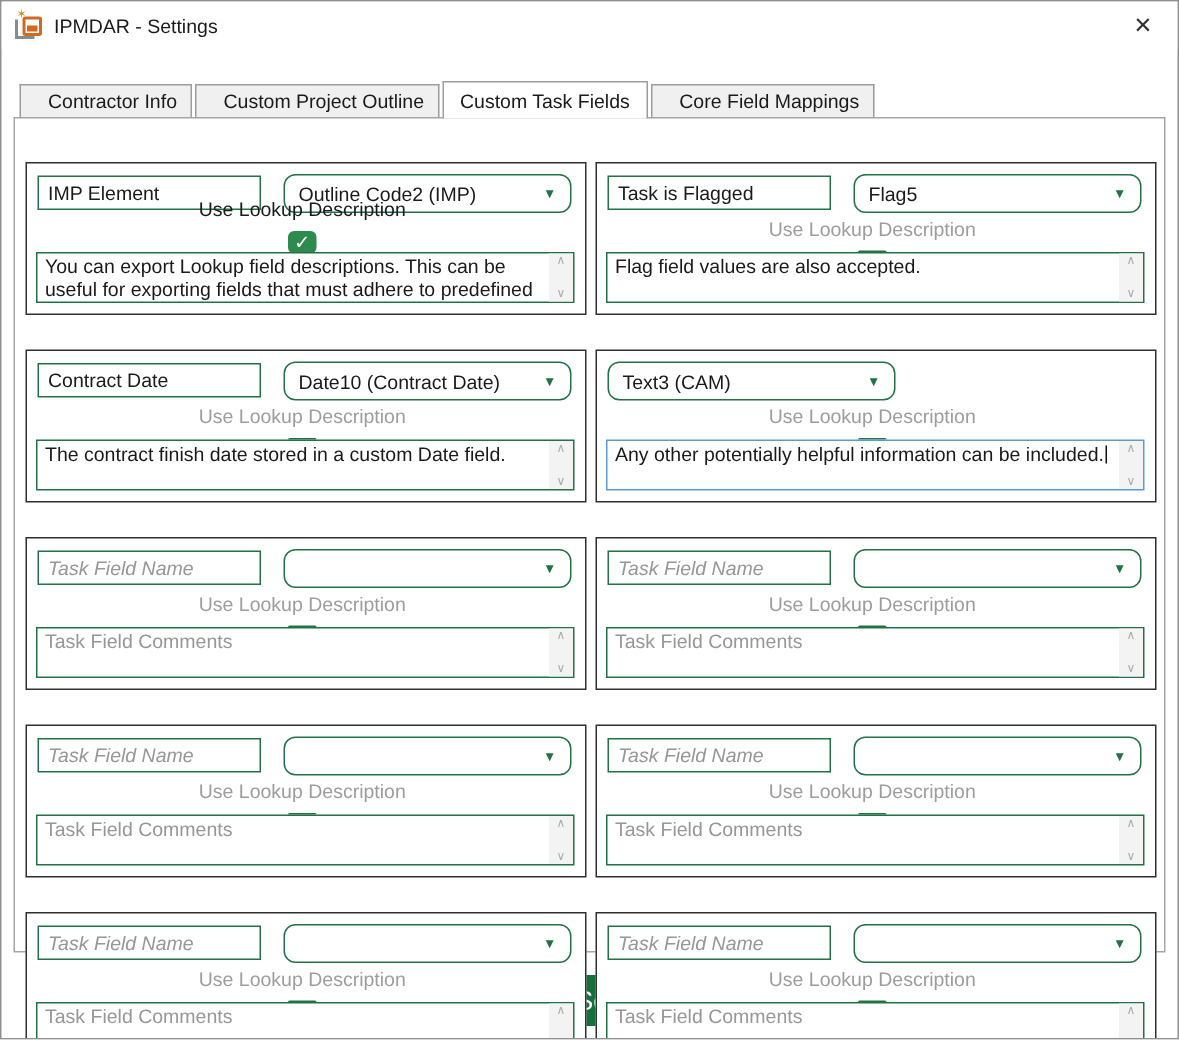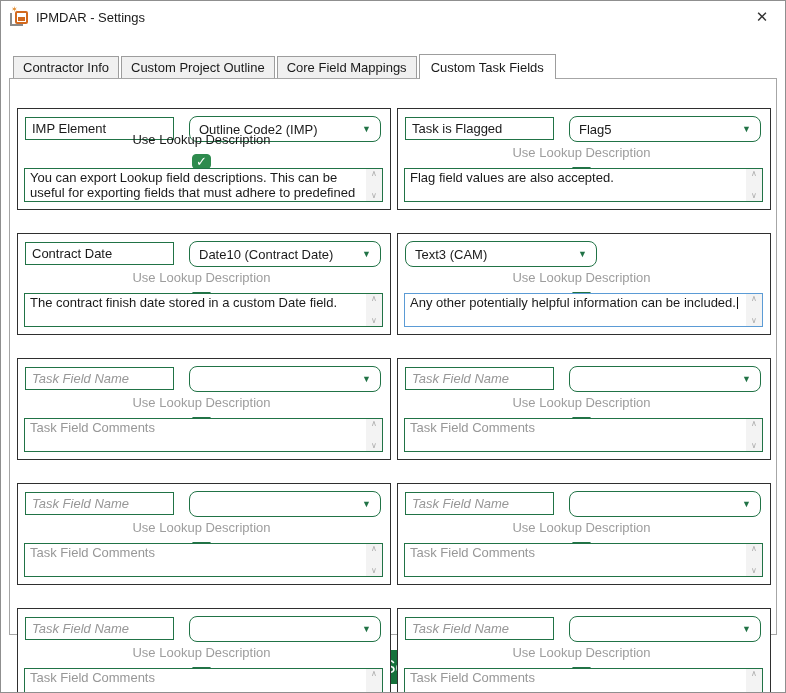--- a/index.html
+++ b/index.html
@@ -11,21 +11,21 @@
   .app-icon{position:relative;width:19px;height:19px;margin-right:7px;flex:0 0 auto;}
   .app-icon .bracket{position:absolute;left:0;top:5px;width:13px;height:13px;border-left:2px solid #8a8a8a;border-bottom:2px solid #8a8a8a;}
   .app-icon .doc{position:absolute;right:1px;top:3px;width:13px;height:13px;border:2px solid #d2691e;border-radius:2px;background:#fff;}
   .app-icon .doc-inner{position:absolute;right:4px;top:9px;width:7px;height:4px;background:#d2691e;}
   .app-icon .spark{position:absolute;left:1px;top:-3px;font-size:8px;color:#e08a2e;}
   .title-text{font-size:13px;color:#1a1a1a;}
   .close-btn{position:absolute;top:4px;right:6px;width:34px;height:24px;display:flex;align-items:center;justify-content:center;font-size:15px;color:#333;cursor:default;}
 
   
   .tabstrip{display:flex;align-items:flex-end;padding-left:12px;margin-top:20px;position:relative;z-index:2;height:25px;}
-  .tab{background:#f0f0f0;border:1px solid #9d9d9d;border-bottom:none;padding:3px 9px 4px 9px;font-size:13px;color:#1a1a1a;margin-right:2px;height:22px;white-space:nowrap;}
+  .tab{background:#f0f0f0;border:1px solid #9d9d9d;border-bottom:none;padding:3px 9px 4px 18px;font-size:13px;color:#1a1a1a;margin-right:2px;height:22px;white-space:nowrap;}
   .tab.active{background:#ffffff;height:25px;padding:5px 11px 5px 11px;margin-bottom:-1px;position:relative;}
 
   
   .panel{position:relative;z-index:1;margin:0 8px;height:557px;border:1px solid #a6a6a6;background:#ffffff;}
   .grid{display:grid;grid-template-columns:374px 374px;column-gap:6px;row-gap:7px;padding:13px 0 0 7px;}
 
   
   .group{width:374px;height:102px;border:1px solid #2f2f2f;background:#fff;padding:7px 9px 0 7px;position:relative;margin-top:16px;}
   .row-top{display:flex;justify-content:space-between;align-items:flex-start;}
   .name-input{width:149px;height:23px;border:1px solid #217346;padding:2px 6px;font-size:13px;color:#1a1a1a;outline:none;background:#fff;margin-top:1px;}
@@ -61,22 +61,22 @@
       <span class="doc"></span>
       <span class="doc-inner"></span>
     </span>
     <span class="title-text">IPMDAR - Settings</span>
     <span class="close-btn">✕</span>
   </div>
 
   <div class="tabstrip">
       <div class="tab">Contractor Info</div>
       <div class="tab">Custom Project Outline</div>
+      <div class="tab active">Custom Task Fields</div>
       <div class="tab">Core Field Mappings</div>
-      <div class="tab active">Custom Task Fields</div>
     </div>
 
   <div class="panel">
     <div class="grid">
   <div class="group">
     <div class="row-top">
       <input class="name-input" placeholder="Task Field Name" value="IMP Element" style="">
       <div class="dropdown">
         <span class="dd-value">Outline Code2 (IMP)</span>
         <span class="dd-caret">▼</span>

